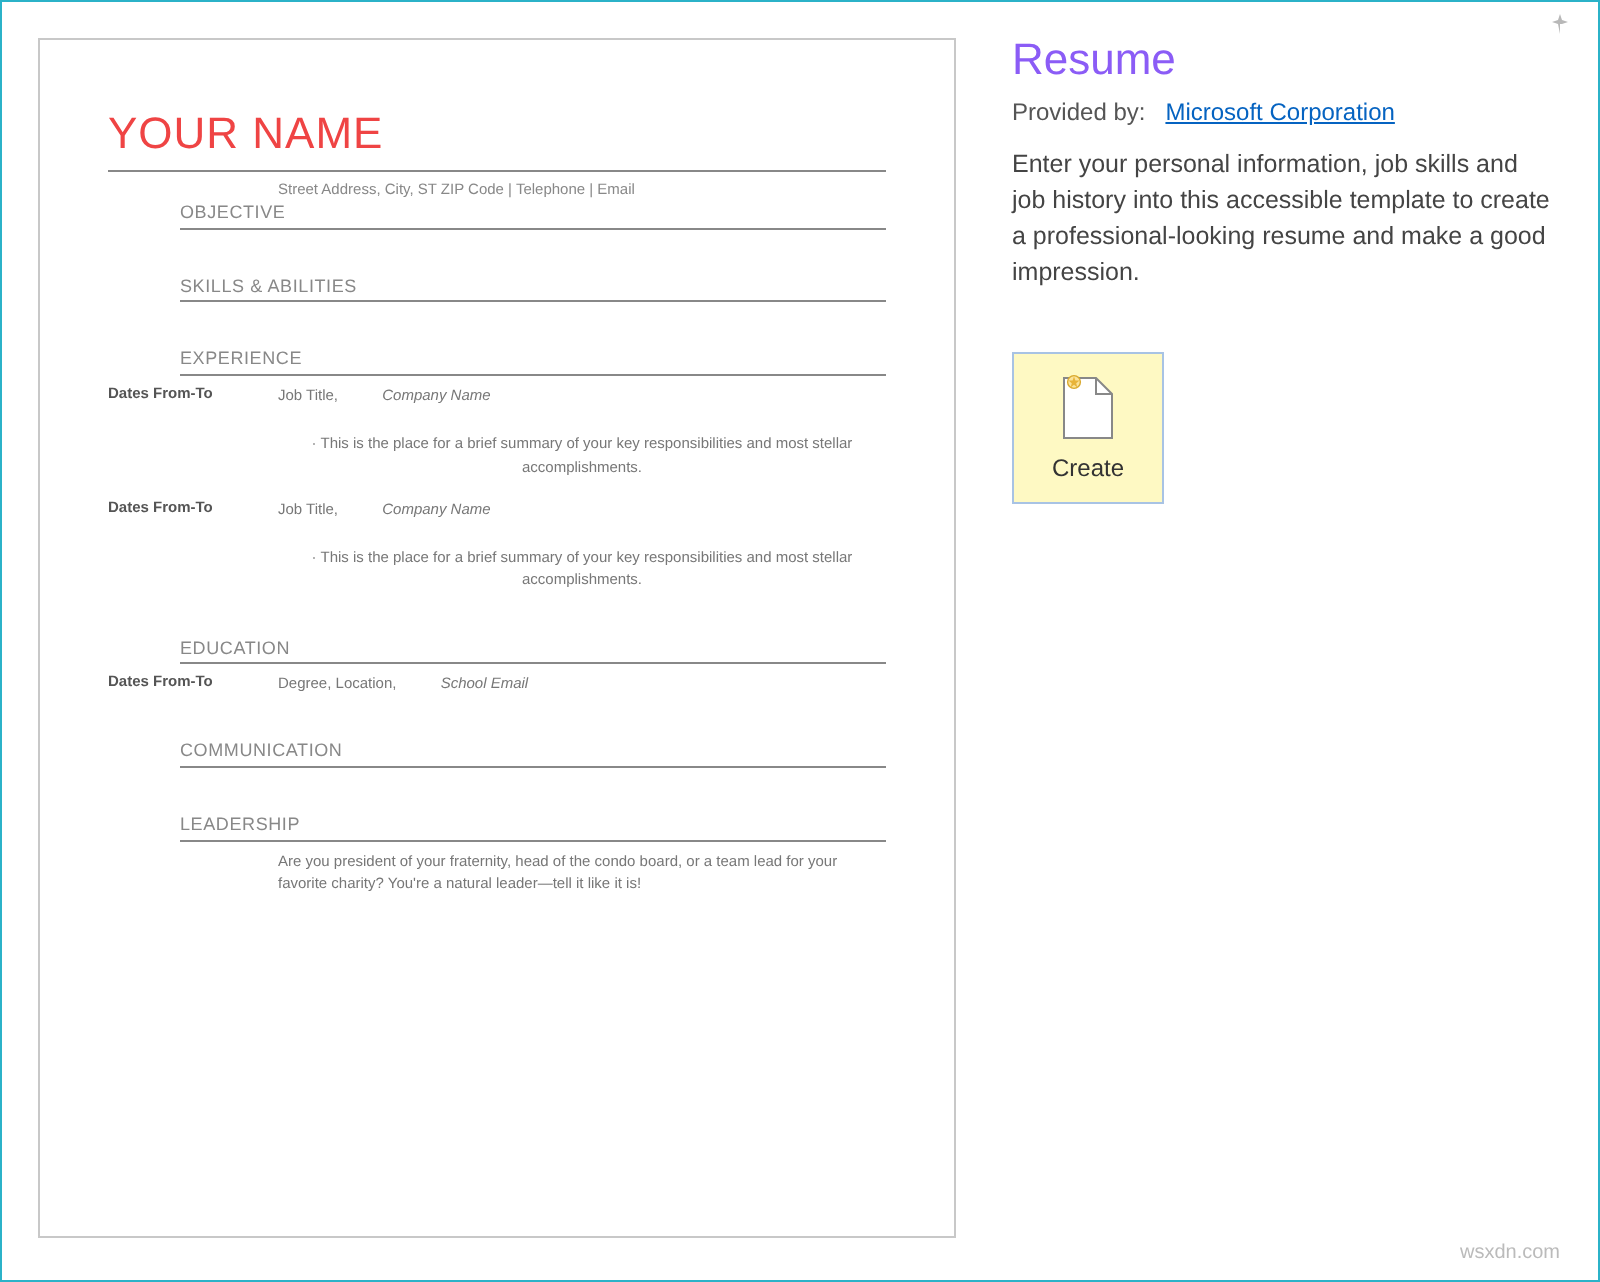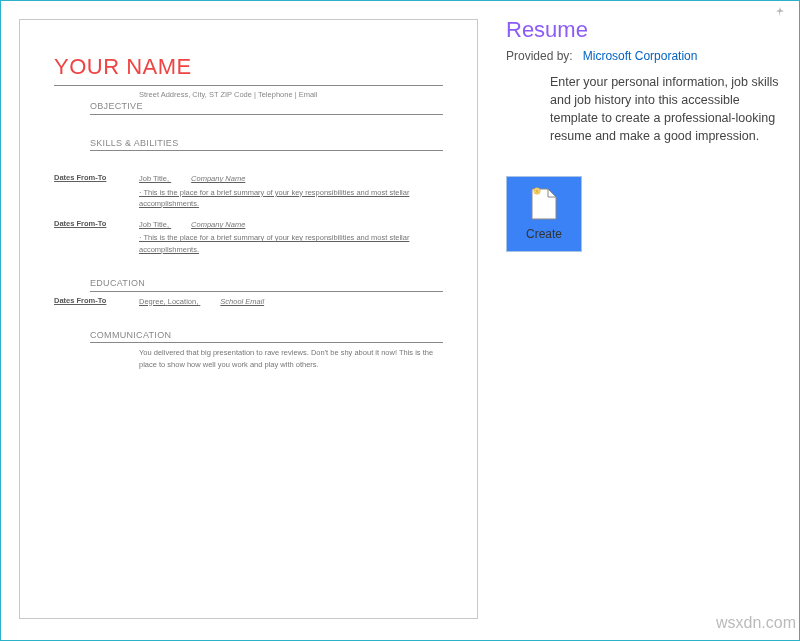--- a/index.html
+++ b/index.html
@@ -66,21 +66,20 @@
     }
     .section-body {
       padding-left: 85px;
       color: #777;
       font-size: 7.5px;
       line-height: 1.5;
     }
     .exp-row {
       display: flex;
       margin-bottom: 10px;
-      text-decoration: underline;
     }
     .exp-dates {
       width: 85px;
       flex-shrink: 0;
       font-weight: bold;
       color: #555;
       font-size: 7.5px;
     }
     .exp-content {
       flex: 1;
@@ -89,21 +88,22 @@
       line-height: 1.5;
     }
     .exp-title-line {
       margin-bottom: 2px;
     }
     .italic {
       font-style: italic;
       padding-left: 20px;
     }
     .bullet {
-      margin-top: 2px;
+      margin-top: 13px;
+      text-align: center;
     }
 
     
     .details-pane {
       flex: 1;
       padding: 16px 20px 10px 10px;
       color: #4a4a4a;
     }
     .template-title {
       font-size: 22px;
@@ -111,33 +111,33 @@
       font-weight: 400;
       margin-bottom: 6px;
     }
     .provided-row {
       font-size: 12px;
       color: #555;
       margin-bottom: 10px;
     }
     .provider-link {
       color: #0563c1;
+      text-decoration: underline;
       cursor: pointer;
     }
     .template-desc {
       font-size: 12.5px;
       color: #444;
       line-height: 1.45;
       margin-bottom: 30px;
-      margin-left: 44px;
     }
     .create-button {
       width: 76px;
       height: 76px;
-      background: #3b82f6;
+      background: #fef9c3;
       border: 1px solid #a8c3e4;
       display: flex;
       flex-direction: column;
       align-items: center;
       justify-content: center;
       cursor: pointer;
       font-size: 12px;
       color: #333;
     }
     .doc-icon-wrap {
@@ -152,22 +152,22 @@
       right: 14px;
       width: 10px;
       height: 10px;
       color: #c0c0c0;
       cursor: pointer;
       font-size: 10px;
     }
     .watermark {
       position: absolute;
       bottom: 8px;
-      right: 3px;
-      font-size: 16px;
+      right: 19px;
+      font-size: 10px;
       color: #bbb;
     }
   </style>
 </head>
 <body>
 
 <div class="container">
 
   <div class="preview-pane">
     <div class="document-preview">
@@ -177,20 +177,21 @@
 
       <div class="section">
         <div class="section-heading">OBJECTIVE</div>
       </div>
 
       <div class="section">
         <div class="section-heading">SKILLS &amp; ABILITIES</div>
       </div>
 
       <div class="section">
+        <div class="section-heading">EXPERIENCE</div>
 
         <div class="exp-row">
           <div class="exp-dates">Dates From-To</div>
           <div class="exp-content">
             <div class="exp-title-line">
               <span>Job Title,</span>
               <span class="italic">Company Name</span>
             </div>
             <div class="bullet">· This is the place for a brief summary of your key responsibilities and most stellar accomplishments.</div>
           </div>
@@ -215,23 +216,26 @@
           <div class="exp-content">
             <span>Degree,</span>
             <span>Location,</span>
             <span class="italic">School Email</span>
           </div>
         </div>
       </div>
 
       <div class="section">
         <div class="section-heading">COMMUNICATION</div>
-        <div class="section-body">You delivered that big presentation to rave reviews. Don't be shy about it now! This is the place to show how well you work and play with others.</div>
-      </div>
-
+      </div>
+
+      <div class="section">
+        <div class="section-heading">LEADERSHIP</div>
+        <div class="section-body">Are you president of your fraternity, head of the condo board, or a team lead for your favorite charity? You're a natural leader—tell it like it is!</div>
+      </div>
 
     </div>
   </div>
 
   <div class="details-pane">
     <div class="pin-icon">
       <svg viewBox="0 0 10 10" width="10" height="10">
           <path d="M5 0 L6 3 L9 4 L6 5 L5 5 L5 10 L4 5 L1 4 L4 3 Z" fill="#b8b8b8"></path>
         </svg>
     </div>

